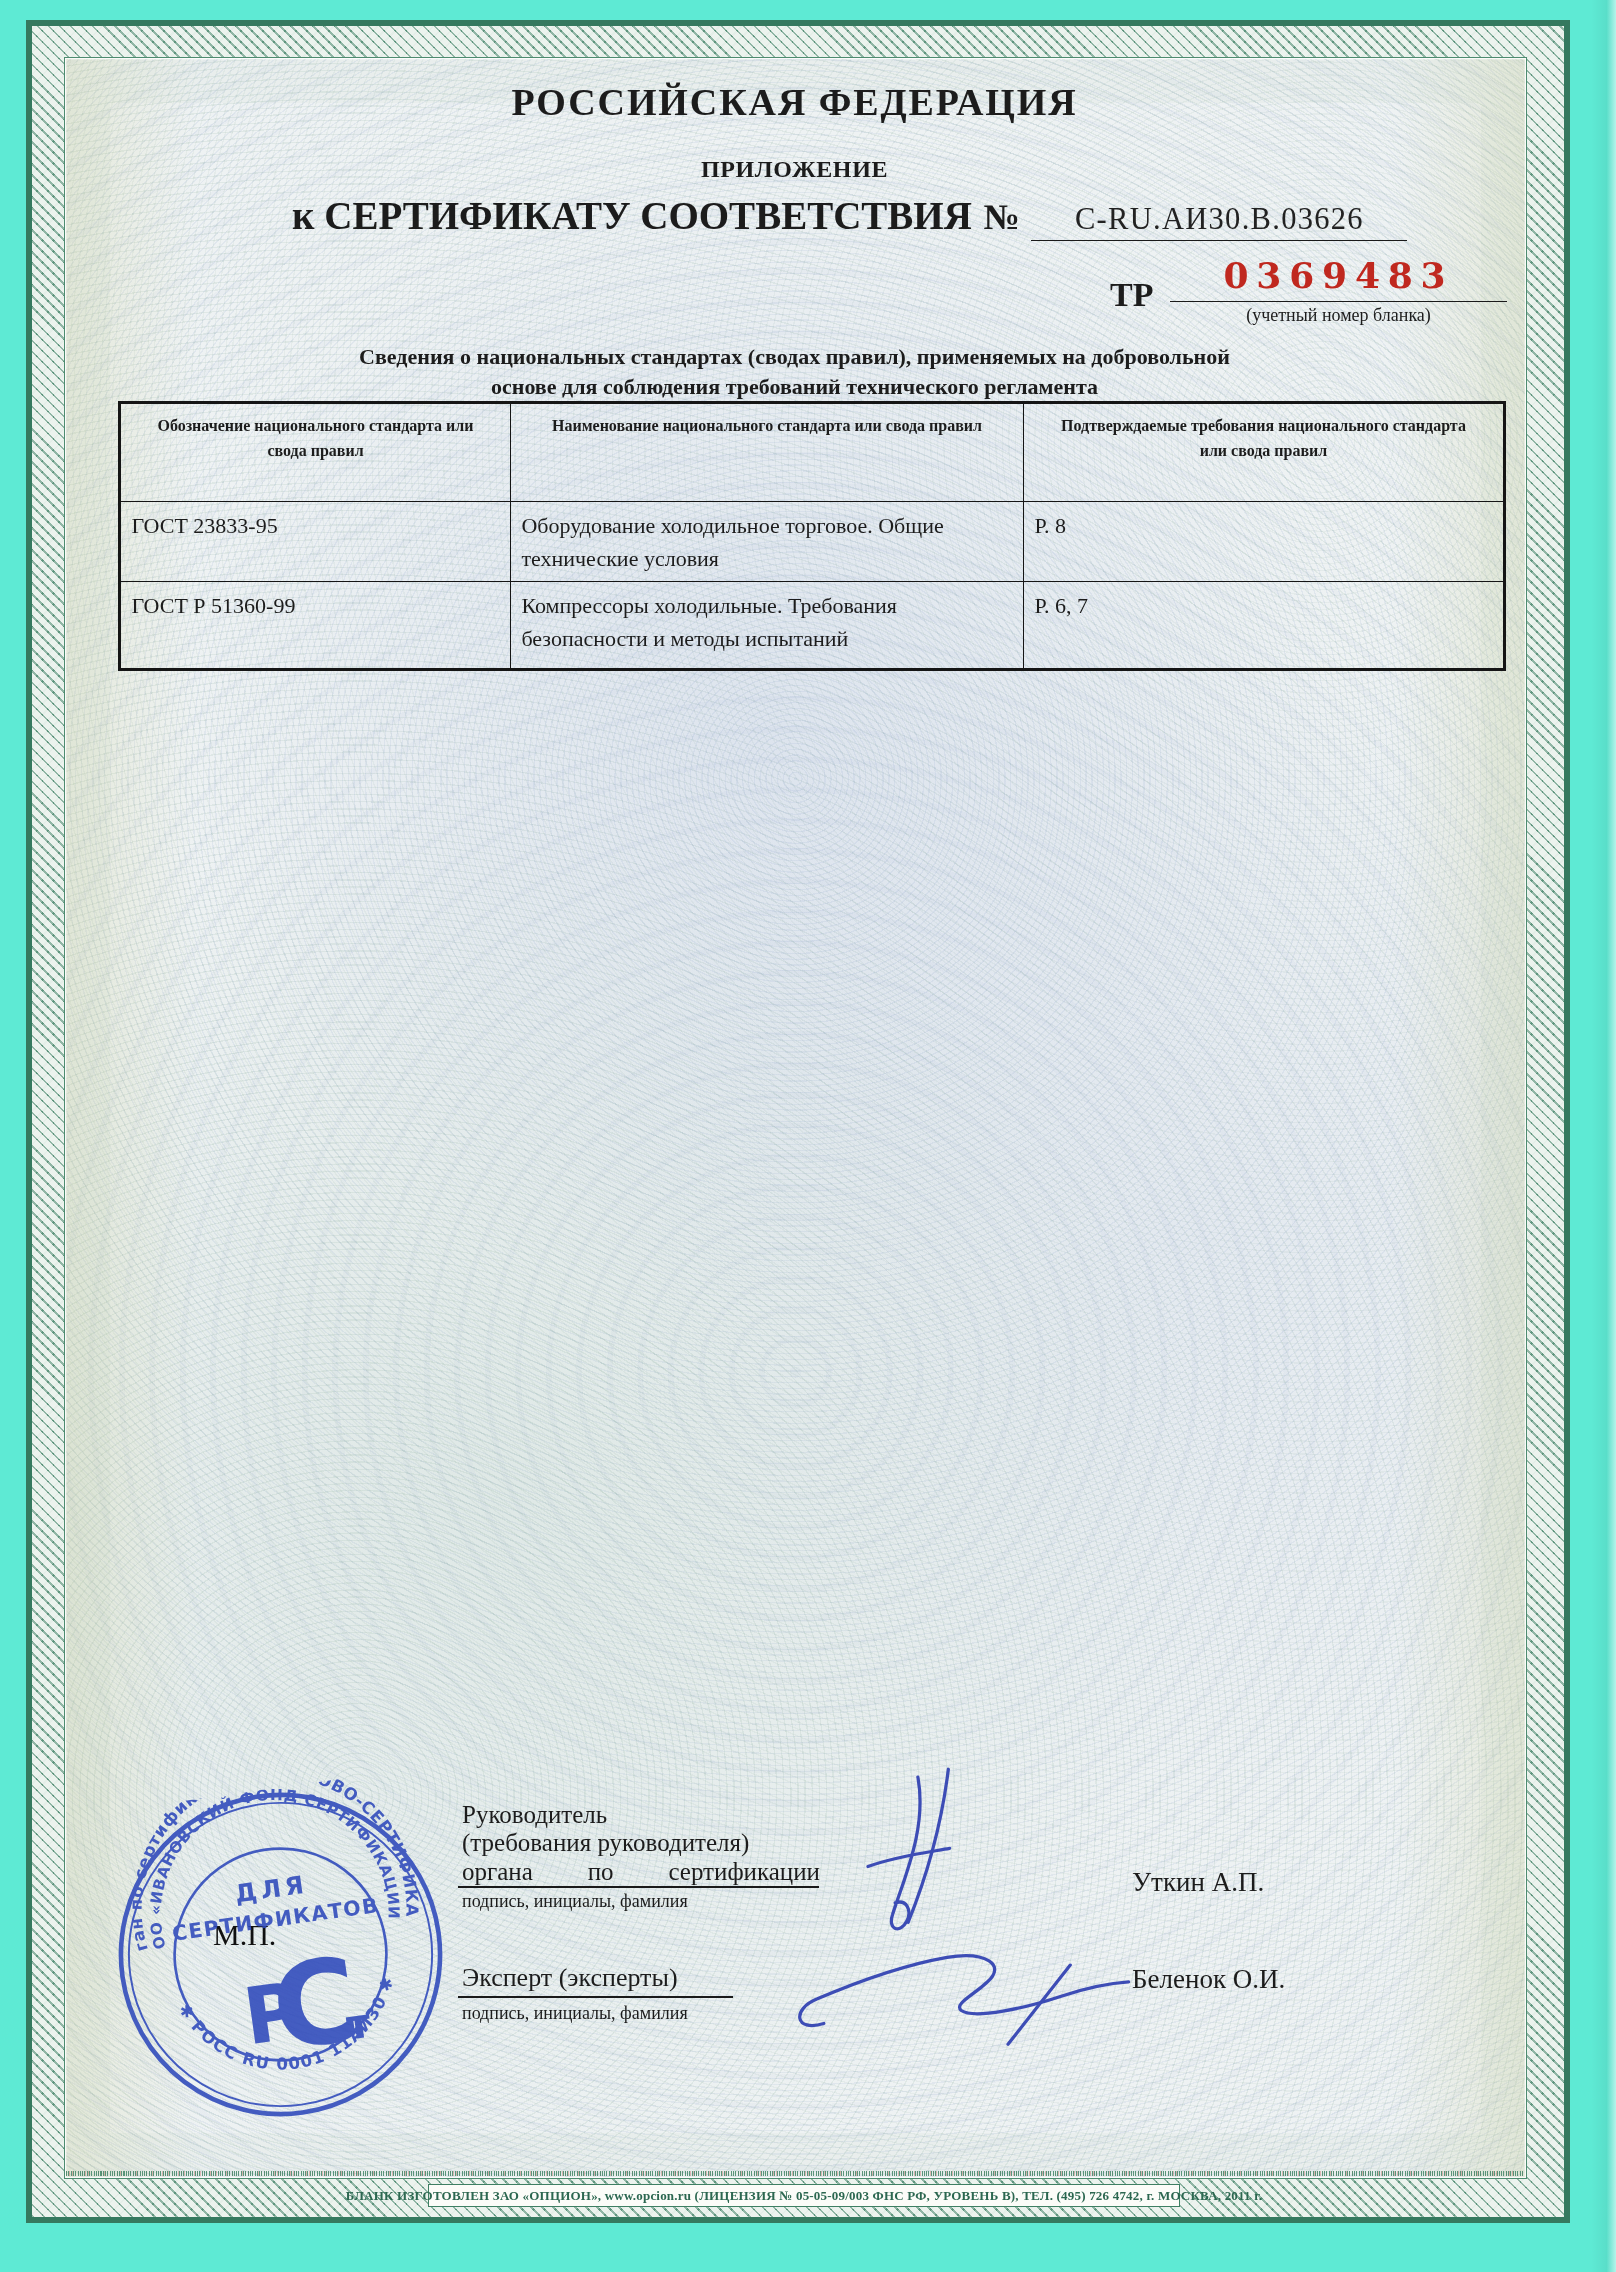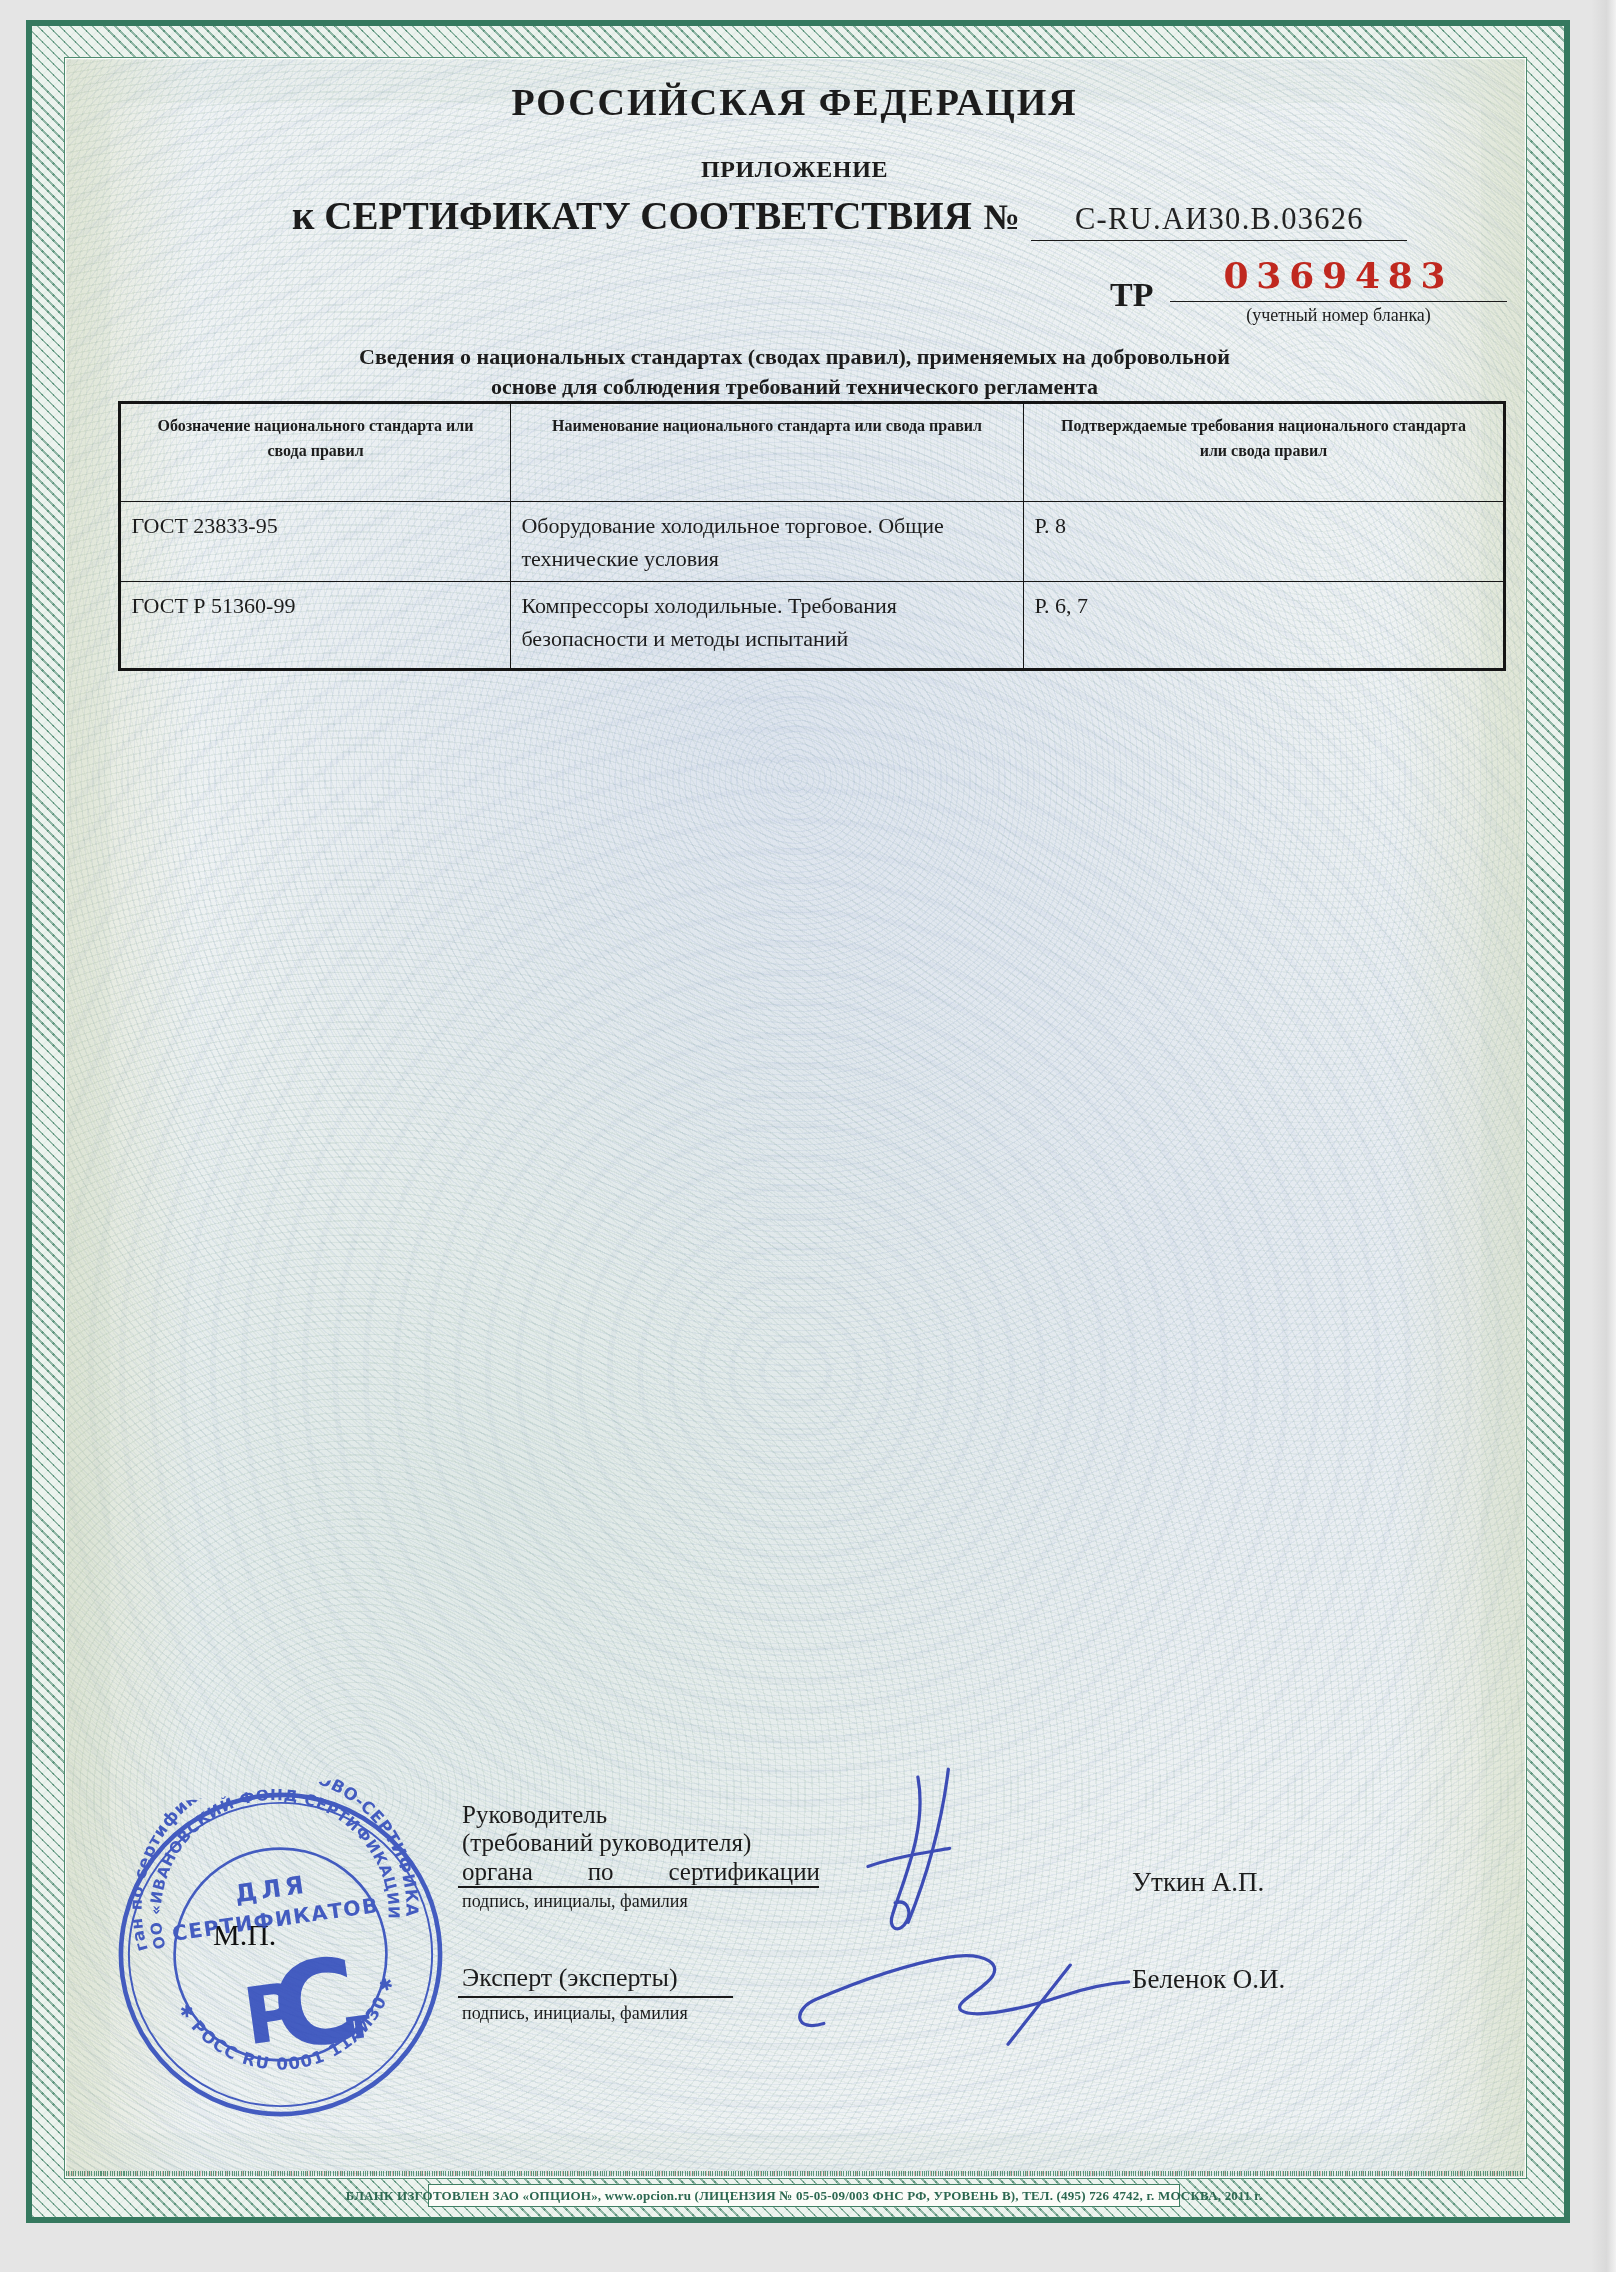--- a/index.html
+++ b/index.html
@@ -1,16 +1,16 @@
 <!DOCTYPE html>
 <html style="font-size:10.4px"><head>
 <meta charset="utf-8">
 <style>
   html,body{margin:0;padding:0;background:#ffffff;}
-  #page{position:relative;width:1617px;height:2273px;background:#e5e5e5;overflow:hidden;
+  #page{position:relative;width:1617px;height:2273px;background:#5eead4;overflow:hidden;
         font-family:"Liberation Serif","DejaVu Serif",serif;color:#1c1c1c;}
   .abs{position:absolute;}
 
   
   .frame{position:absolute;left:26px;top:19.5px;width:1544px;height:2203px;box-sizing:border-box;
          border:6.5px solid #35795f;
          background:
            repeating-linear-gradient(45deg, rgba(54,122,94,0.50) 0 1.9px, rgba(236,243,238,0.92) 1.9px 7.8px),
            repeating-linear-gradient(-45deg, rgba(54,122,94,0.50) 0 1.9px, rgba(236,243,238,0.92) 1.9px 7.8px),
            #e0ebe4;}
@@ -125,21 +125,21 @@
     </tr>
     <tr class="r2">
       <td>ГОСТ Р 51360-99</td>
       <td>Компрессоры холодильные. Требования безопасности и методы испытаний</td>
       <td>Р. 6, 7</td>
     </tr>
   </tbody>
     </table>
 
   <div class="abs sig-text" style="left:462px;top:1802px;">Руководитель</div>
-  <div class="abs sig-text" style="left:462px;top:1830px;">(требований руководителя)</div>
+  <div class="abs sig-text" style="left:462px;top:1830px;">(требования руководителя)</div>
   <div class="abs sig-text sig-just" style="left:462px;top:1859px;">органа по сертификации</div>
   <div class="abs uline" style="left:458px;top:1886px;width:361px;"></div>
   <div class="abs sig-caption" style="left:462px;top:1891px;">подпись, инициалы, фамилия</div>
   <div class="abs sig-name" style="left:1132px;top:1867px;">Уткин А.П.</div>
 
   <div class="abs sig-text" style="left:462px;top:1965px;font-size:26px;">Эксперт (эксперты)</div>
   <div class="abs uline" style="left:458px;top:1996px;width:275px;"></div>
   <div class="abs sig-caption" style="left:462px;top:2003px;">подпись, инициалы, фамилия</div>
   <div class="abs sig-name" style="left:1132px;top:1964px;">Беленок О.И.</div>
 

